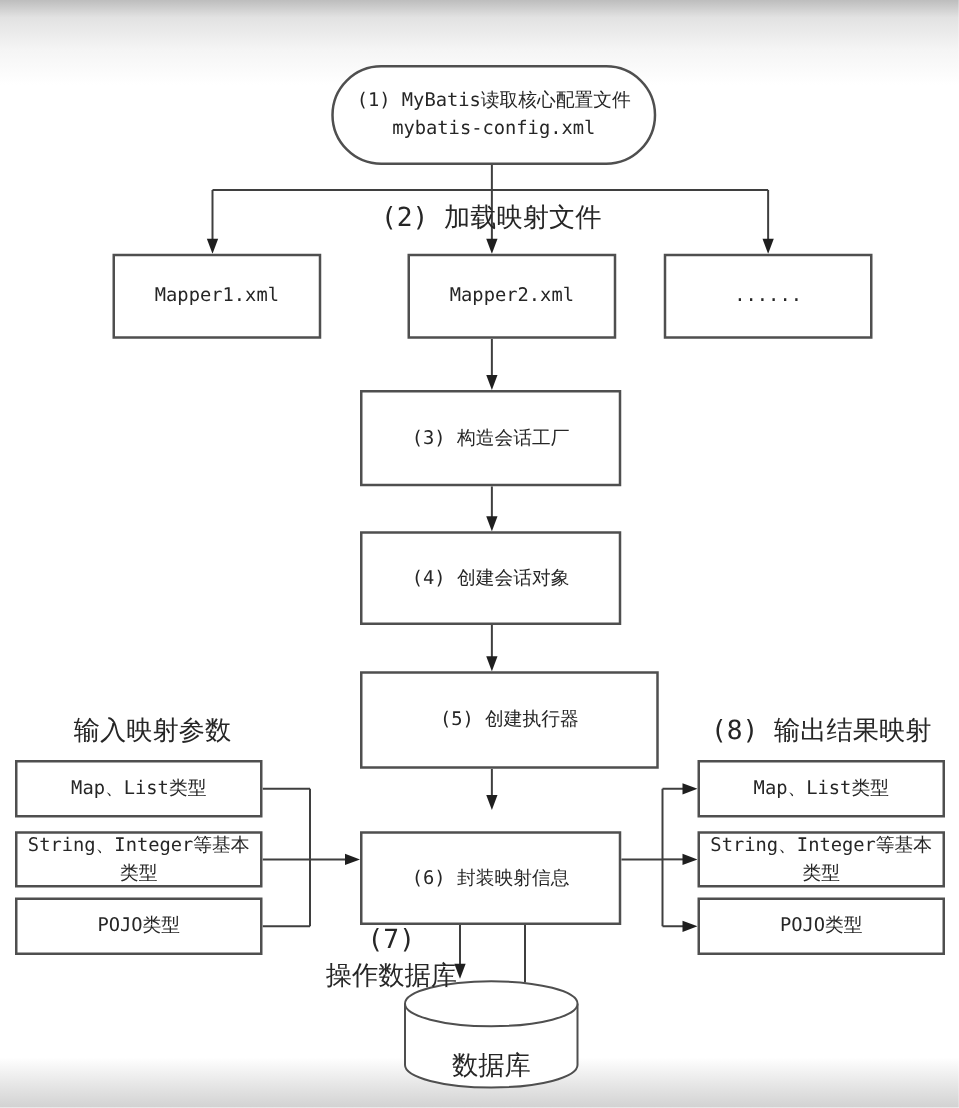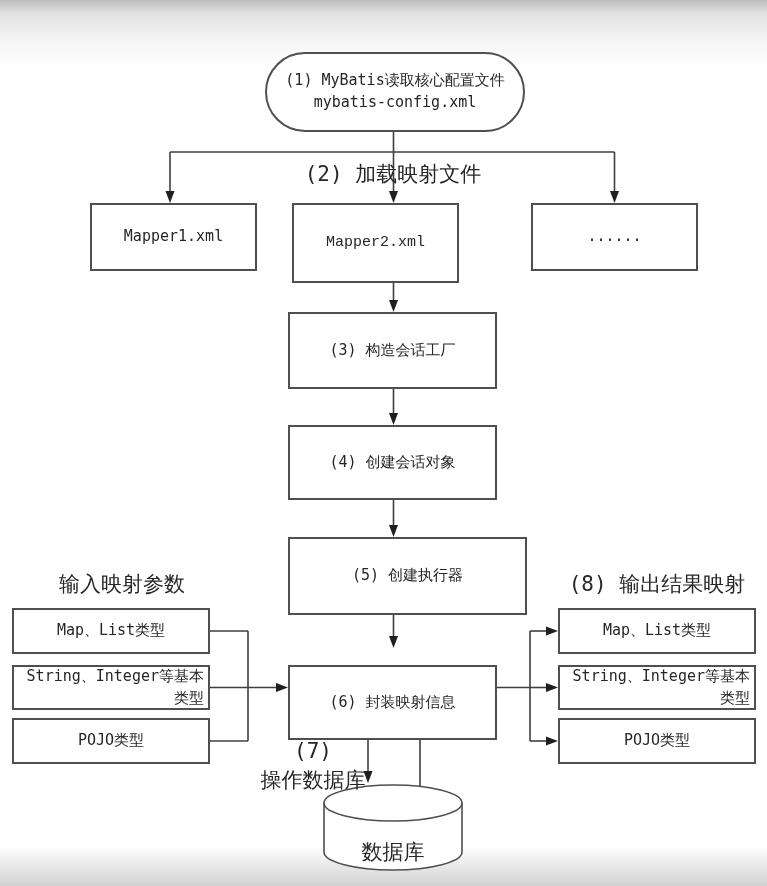--- a/index.html
+++ b/index.html
@@ -10,21 +10,21 @@
   #stage {
     position: relative; width: 767px; height: 886px;
     background: linear-gradient(180deg,
       #bdbdbd 0px, #e2e2e2 14px, #f5f5f5 40px, #ffffff 68px,
       #ffffff 846px, #e6e6e6 868px, #d2d2d2 886px);
   }
   .node {
     position: absolute; box-sizing: border-box;
     border: 2px solid #4f4f4f; background: #ffffff;
     display: flex; align-items: center; justify-content: center;
-    text-align: right; color: #262626; font-size: 15px; line-height: 1.45;
+    text-align: center; color: #262626; font-size: 15px; line-height: 1.45;
     padding: 2px 4px;
   }
   .stadium { border-radius: 42px; flex-direction: column; }
   .lbl {
     position: absolute; color: #262626; font-size: 21px;
     text-align: center; line-height: 1.4; white-space: nowrap;
   }
   svg.overlay { position: absolute; left: 0; top: 0; }
   svg .ln { stroke: #3f3f3f; stroke-width: 1.6; fill: none; }
   svg .ah { fill: #1f1f1f; stroke: none; }
@@ -89,21 +89,21 @@
   </svg>
 
   <div class="node stadium" style="left:265px; top:52px; width:260px; height:80px;">
     <div>(1) MyBatis读取核心配置文件</div>
     <div>mybatis-config.xml</div>
   </div>
 
   <div class="lbl" style="left:293px; top:160px; width:200px;">(2) 加载映射文件</div>
 
   <div class="node" style="left:90px;  top:203px; width:167px; height:68px;">Mapper1.xml</div>
-  <div class="node" style="left:292px; top:203px; width:167px; height:80px;font-family:Liberation Mono, monospace;">Mapper2.xml</div>
+  <div class="node" style="left:326px; top:203px; width:167px; height:68px;">Mapper2.xml</div>
   <div class="node" style="left:531px; top:203px; width:167px; height:68px;">......</div>
 
   <div class="node" style="left:288px; top:312px; width:209px; height:77px;">(3) 构造会话工厂</div>
   <div class="node" style="left:288px; top:425px; width:209px; height:75px;">(4) 创建会话对象</div>
   <div class="node" style="left:288px; top:537px; width:239px; height:78px;">(5) 创建执行器</div>
   <div class="node" style="left:288px; top:648px; width:209px; height:75px;margin-top:17px;">(6) 封装映射信息</div>
 
   <div class="lbl" style="left:22px; top:570px; width:200px;">输入映射参数</div>
   <div class="node" style="left:12px; top:608px; width:198px; height:46px;">Map、List类型</div>
   <div class="node wrap" style="left:12px; top:665px; width:198px; height:45px;">String、Integer等基本类型</div>

